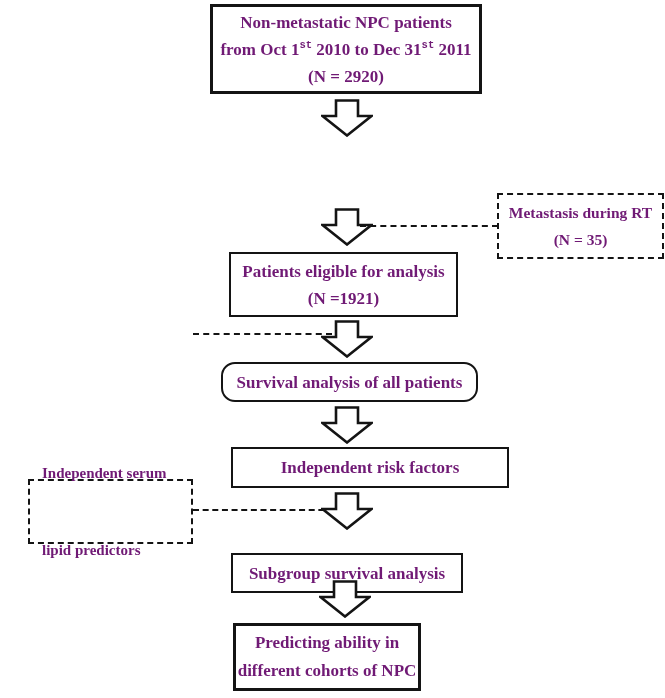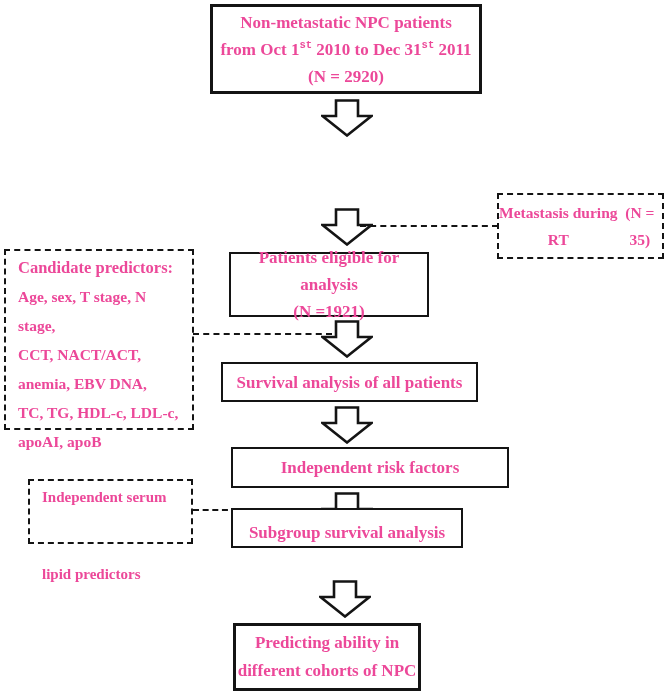--- a/index.html
+++ b/index.html
@@ -2,41 +2,41 @@
 <html><head>
 <meta charset="utf-8">
 <style>
   html,body{margin:0;padding:0;background:#ffffff;}
   #canvas{
     position:relative;
     width:665px;height:698px;
     background:#ffffff;
     font-family:"Liberation Serif","DejaVu Serif",serif;
     font-weight:700;
-    color:#ec4899;
+    color:#701a75;
     overflow:hidden;
   }
   .solid-box{
     position:absolute;
     box-sizing:border-box;
     border:2.5px solid #141414;
     background:#ffffff;
     display:flex;flex-direction:column;
     justify-content:center;align-items:center;
     text-align:center;
     font-size:17px;line-height:27px;
   }
   .thick{border-width:3px;}
   .dashed-box{
     position:absolute;
     box-sizing:border-box;
     border:2.5px dashed #141414;
     background:#ffffff;
-    display:flex;flex-direction:row;
-    justify-content:space-between;
+    display:flex;flex-direction:column;
+    justify-content:center;
     text-align:left;
     font-size:15.5px;line-height:29px;
   }
   .dashed-box.center{align-items:center;text-align:center;line-height:27px;}
   .dashed-box .pad{padding:2px 10px 2px 12px;}
   .arrow-wrap{position:absolute;width:52px;height:38px;}
   .arrow-wrap svg{display:block;width:100%;height:100%;}
   .arrow-wrap polygon{fill:#ffffff;stroke:#141414;stroke-width:2.6;stroke-linejoin:miter;}
   .hline{
     position:absolute;height:0;
@@ -69,45 +69,35 @@
       </svg>
   </div>
 
   <div class="hline" style="left:360px;top:225px;width:138px;"></div>
 
   <div class="dashed-box center" style="left:497px;top:193px;width:167px;height:66px;">
     <span class="ln">Metastasis during RT</span>
     <span class="ln">(N = 35)</span>
   </div>
 
-  <div class="solid-box" style="left:229px;top:252px;width:200px;height:65px;">
+  <div class="solid-box" style="left:229px;top:252px;width:229px;height:65px;">
     <span class="ln">Patients eligible for analysis</span>
     <span class="ln">(N =1921)</span>
   </div>
 
-  <div class="dashed-box" style="left:4px;top:249px;width:190px;height:181px;">
-    <div class="pad">
-      <span class="ln" style="font-size:16.5px;">Candidate predictors:</span>
-      <span class="ln">Age, sex, T stage, N stage,</span>
-      <span class="ln">CCT, NACT/ACT,</span>
-      <span class="ln">anemia, EBV DNA,</span>
-      <span class="ln">TC, TG, HDL-c, LDL-c,</span>
-      <span class="ln">apoAI, apoB</span>
-    </div>
-  </div>
 
   <div class="hline" style="left:193px;top:333px;width:139px;"></div>
 
   <div class="arrow-wrap" style="left:321px;top:320px;">
     <svg viewBox="0 0 52 38">
         <polygon points="15,1.5 37,1.5 37,17 50.5,17 26,36.5 1.5,17 15,17"></polygon>
       </svg>
   </div>
 
-  <div class="solid-box" style="left:221px;top:362px;width:257px;height:40px;">
+  <div class="solid-box" style="left:221px;top:362px;width:257px;height:40px;border-radius:14px;">
     <span class="ln">Survival analysis of all patients</span>
   </div>
 
   <div class="arrow-wrap" style="left:321px;top:406px;">
     <svg viewBox="0 0 52 38">
         <polygon points="15,1.5 37,1.5 37,17 50.5,17 26,36.5 1.5,17 15,17"></polygon>
       </svg>
   </div>
 
   <div class="solid-box" style="left:231px;top:447px;width:278px;height:41px;">
@@ -122,21 +112,21 @@
   </div>
 
   <div class="hline" style="left:193px;top:509px;width:141px;"></div>
 
   <div class="arrow-wrap" style="left:321px;top:492px;">
     <svg viewBox="0 0 52 38">
         <polygon points="15,1.5 37,1.5 37,17 50.5,17 26,36.5 1.5,17 15,17"></polygon>
       </svg>
   </div>
 
-  <div class="solid-box" style="left:231px;top:508px;width:232px;height:40px;justify-content:flex-end;">
+  <div class="solid-box" style="left:231px;top:553px;width:232px;height:40px;">
     <span class="ln">Subgroup survival analysis</span>
   </div>
 
   <div class="arrow-wrap" style="left:319px;top:580px;">
     <svg viewBox="0 0 52 38">
         <polygon points="15,1.5 37,1.5 37,17 50.5,17 26,36.5 1.5,17 15,17"></polygon>
       </svg>
   </div>
 
   <div class="solid-box thick" style="left:233px;top:623px;width:188px;height:68px;line-height:28px;">

